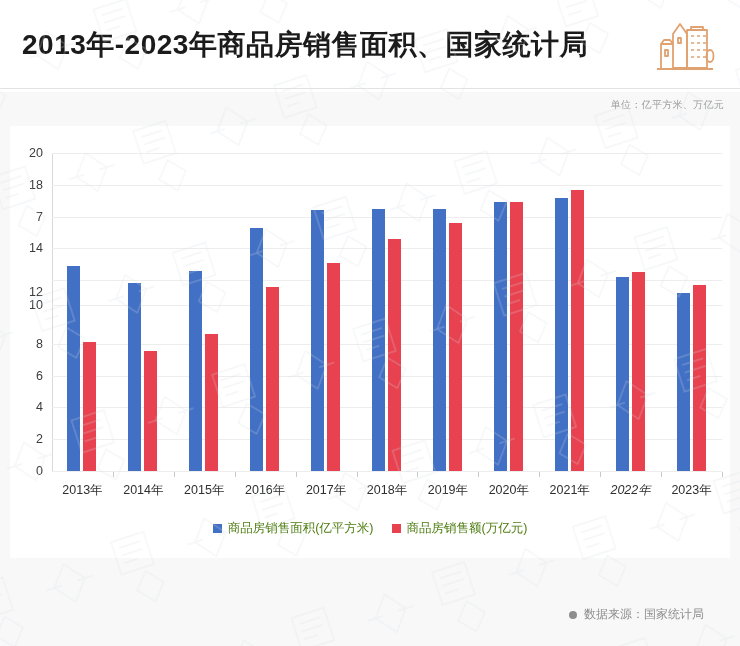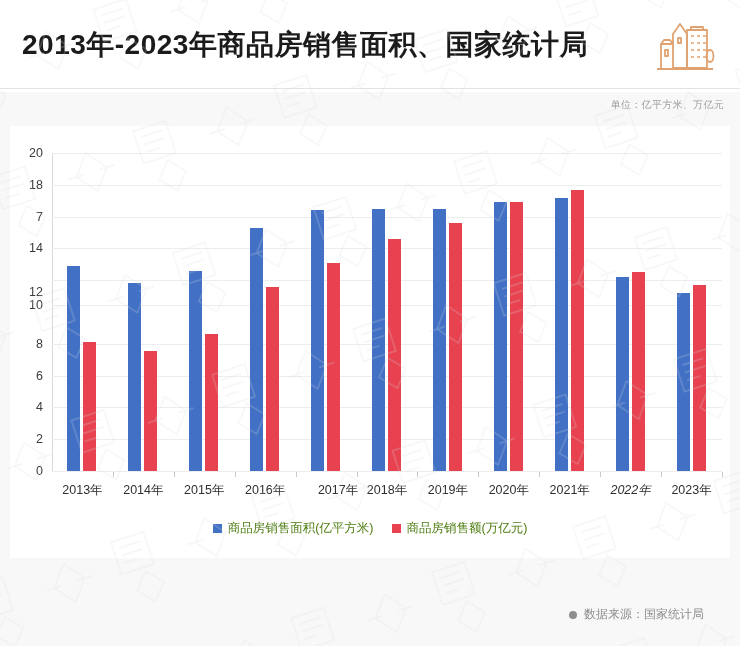--- a/index.html
+++ b/index.html
@@ -352,21 +352,21 @@
     </div>
 <div class="tickmark" style="left: 102.909px;"></div>
     <div class="xlabel" style="left: 72.4545px;">2013年</div>
     <div class="tickmark" style="left: 163.818px;"></div>
     <div class="xlabel" style="left: 133.364px;">2014年</div>
     <div class="tickmark" style="left: 224.727px;"></div>
     <div class="xlabel" style="left: 194.273px;">2015年</div>
     <div class="tickmark" style="left: 285.636px;"></div>
     <div class="xlabel" style="left: 255.182px;">2016年</div>
     <div class="tickmark" style="left: 346.545px;"></div>
-    <div class="xlabel" style="left: 316.091px; margin-left: 12px;">2017年</div>
+    <div class="xlabel" style="left: 316.091px;">2017年</div>
     <div class="tickmark" style="left: 407.455px;"></div>
     <div class="xlabel" style="left: 377px;">2018年</div>
     <div class="tickmark" style="left: 468.364px;"></div>
     <div class="xlabel" style="left: 437.909px;">2019年</div>
     <div class="tickmark" style="left: 529.273px;"></div>
     <div class="xlabel" style="left: 498.818px;">2020年</div>
     <div class="tickmark" style="left: 590.182px;"></div>
     <div class="xlabel" style="left: 559.727px;">2021年</div>
     <div class="tickmark" style="left: 651.091px;"></div>
     <div class="xlabel" style="left: 620.636px; font-style: italic;">2022年</div>

